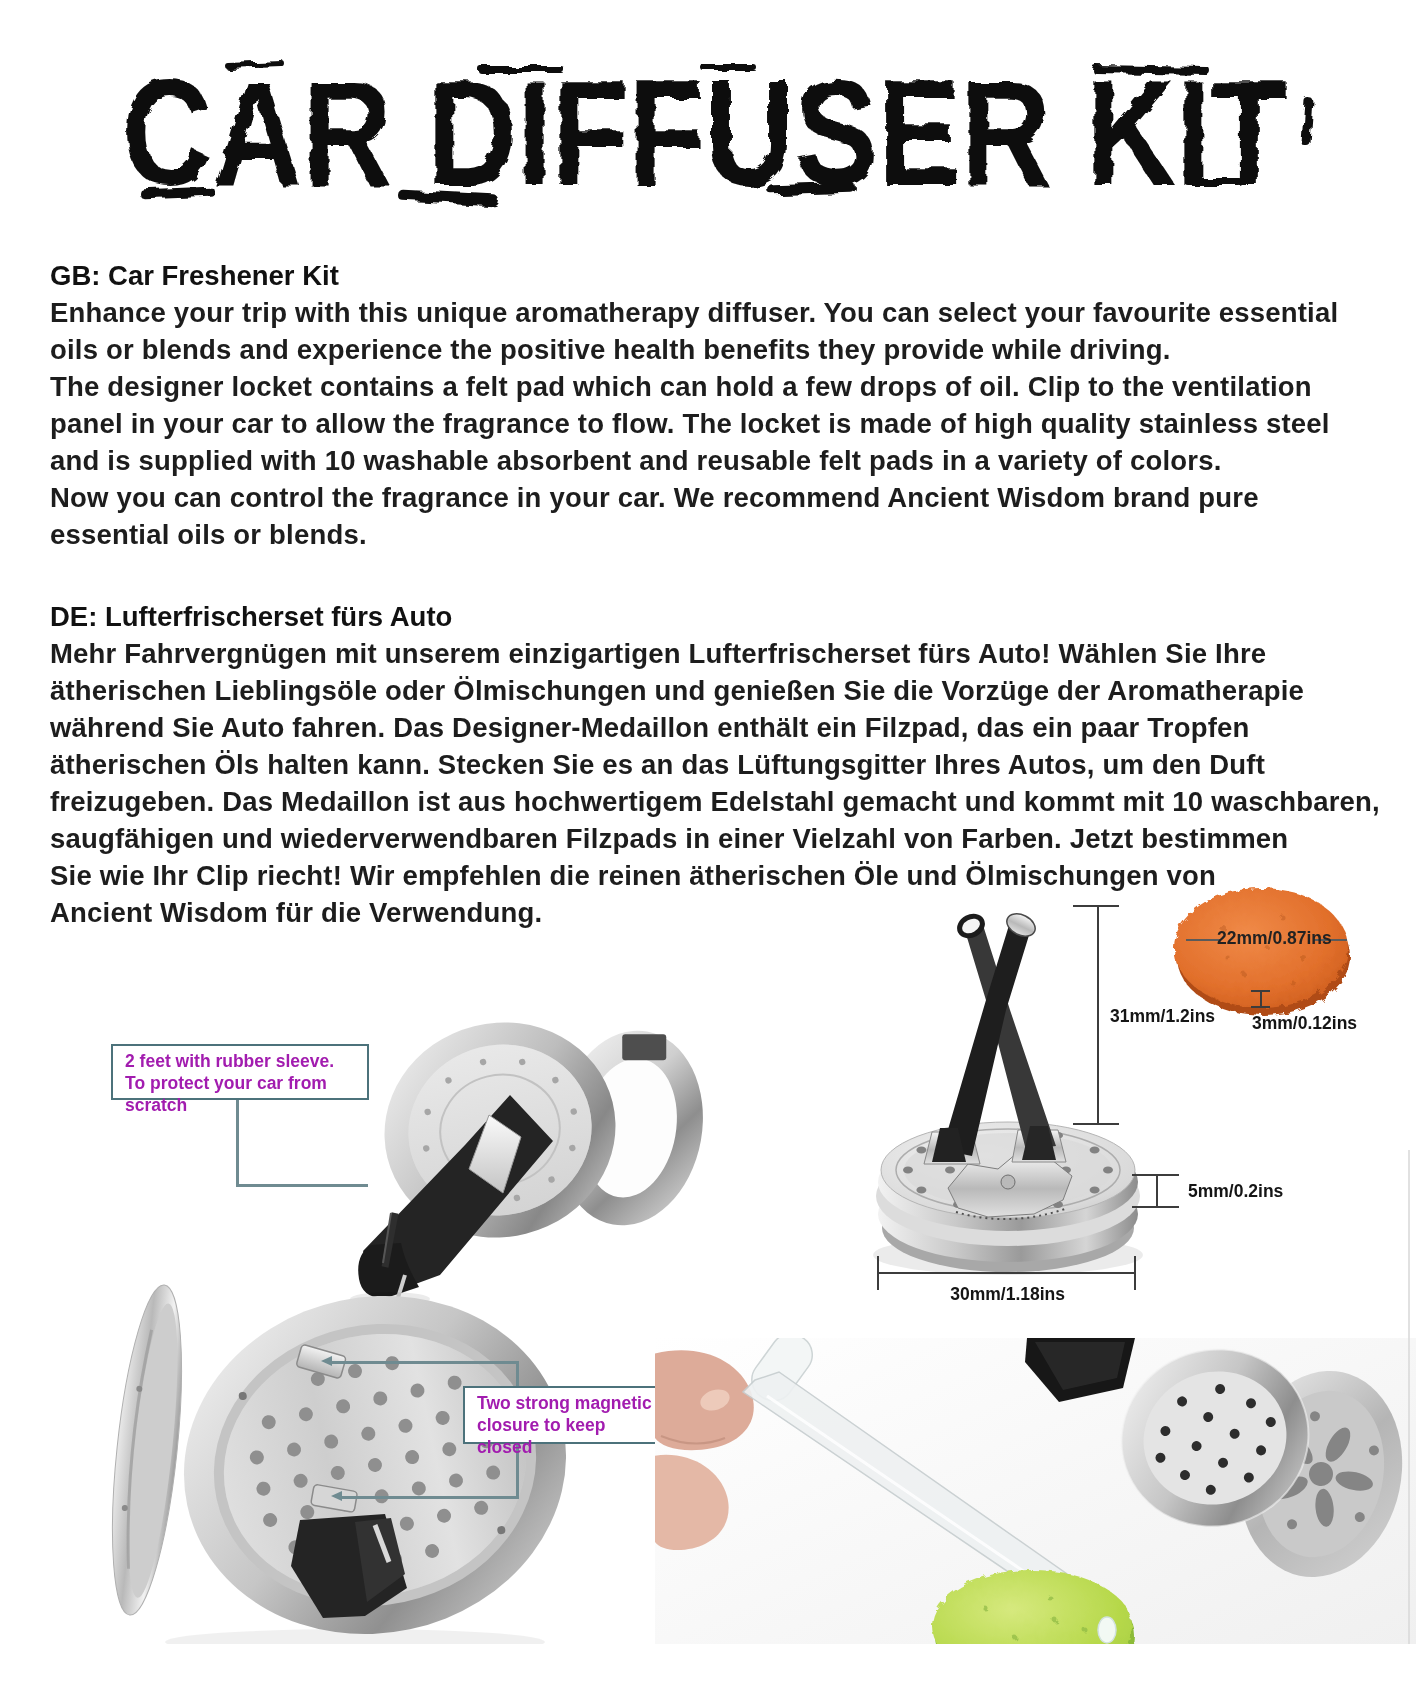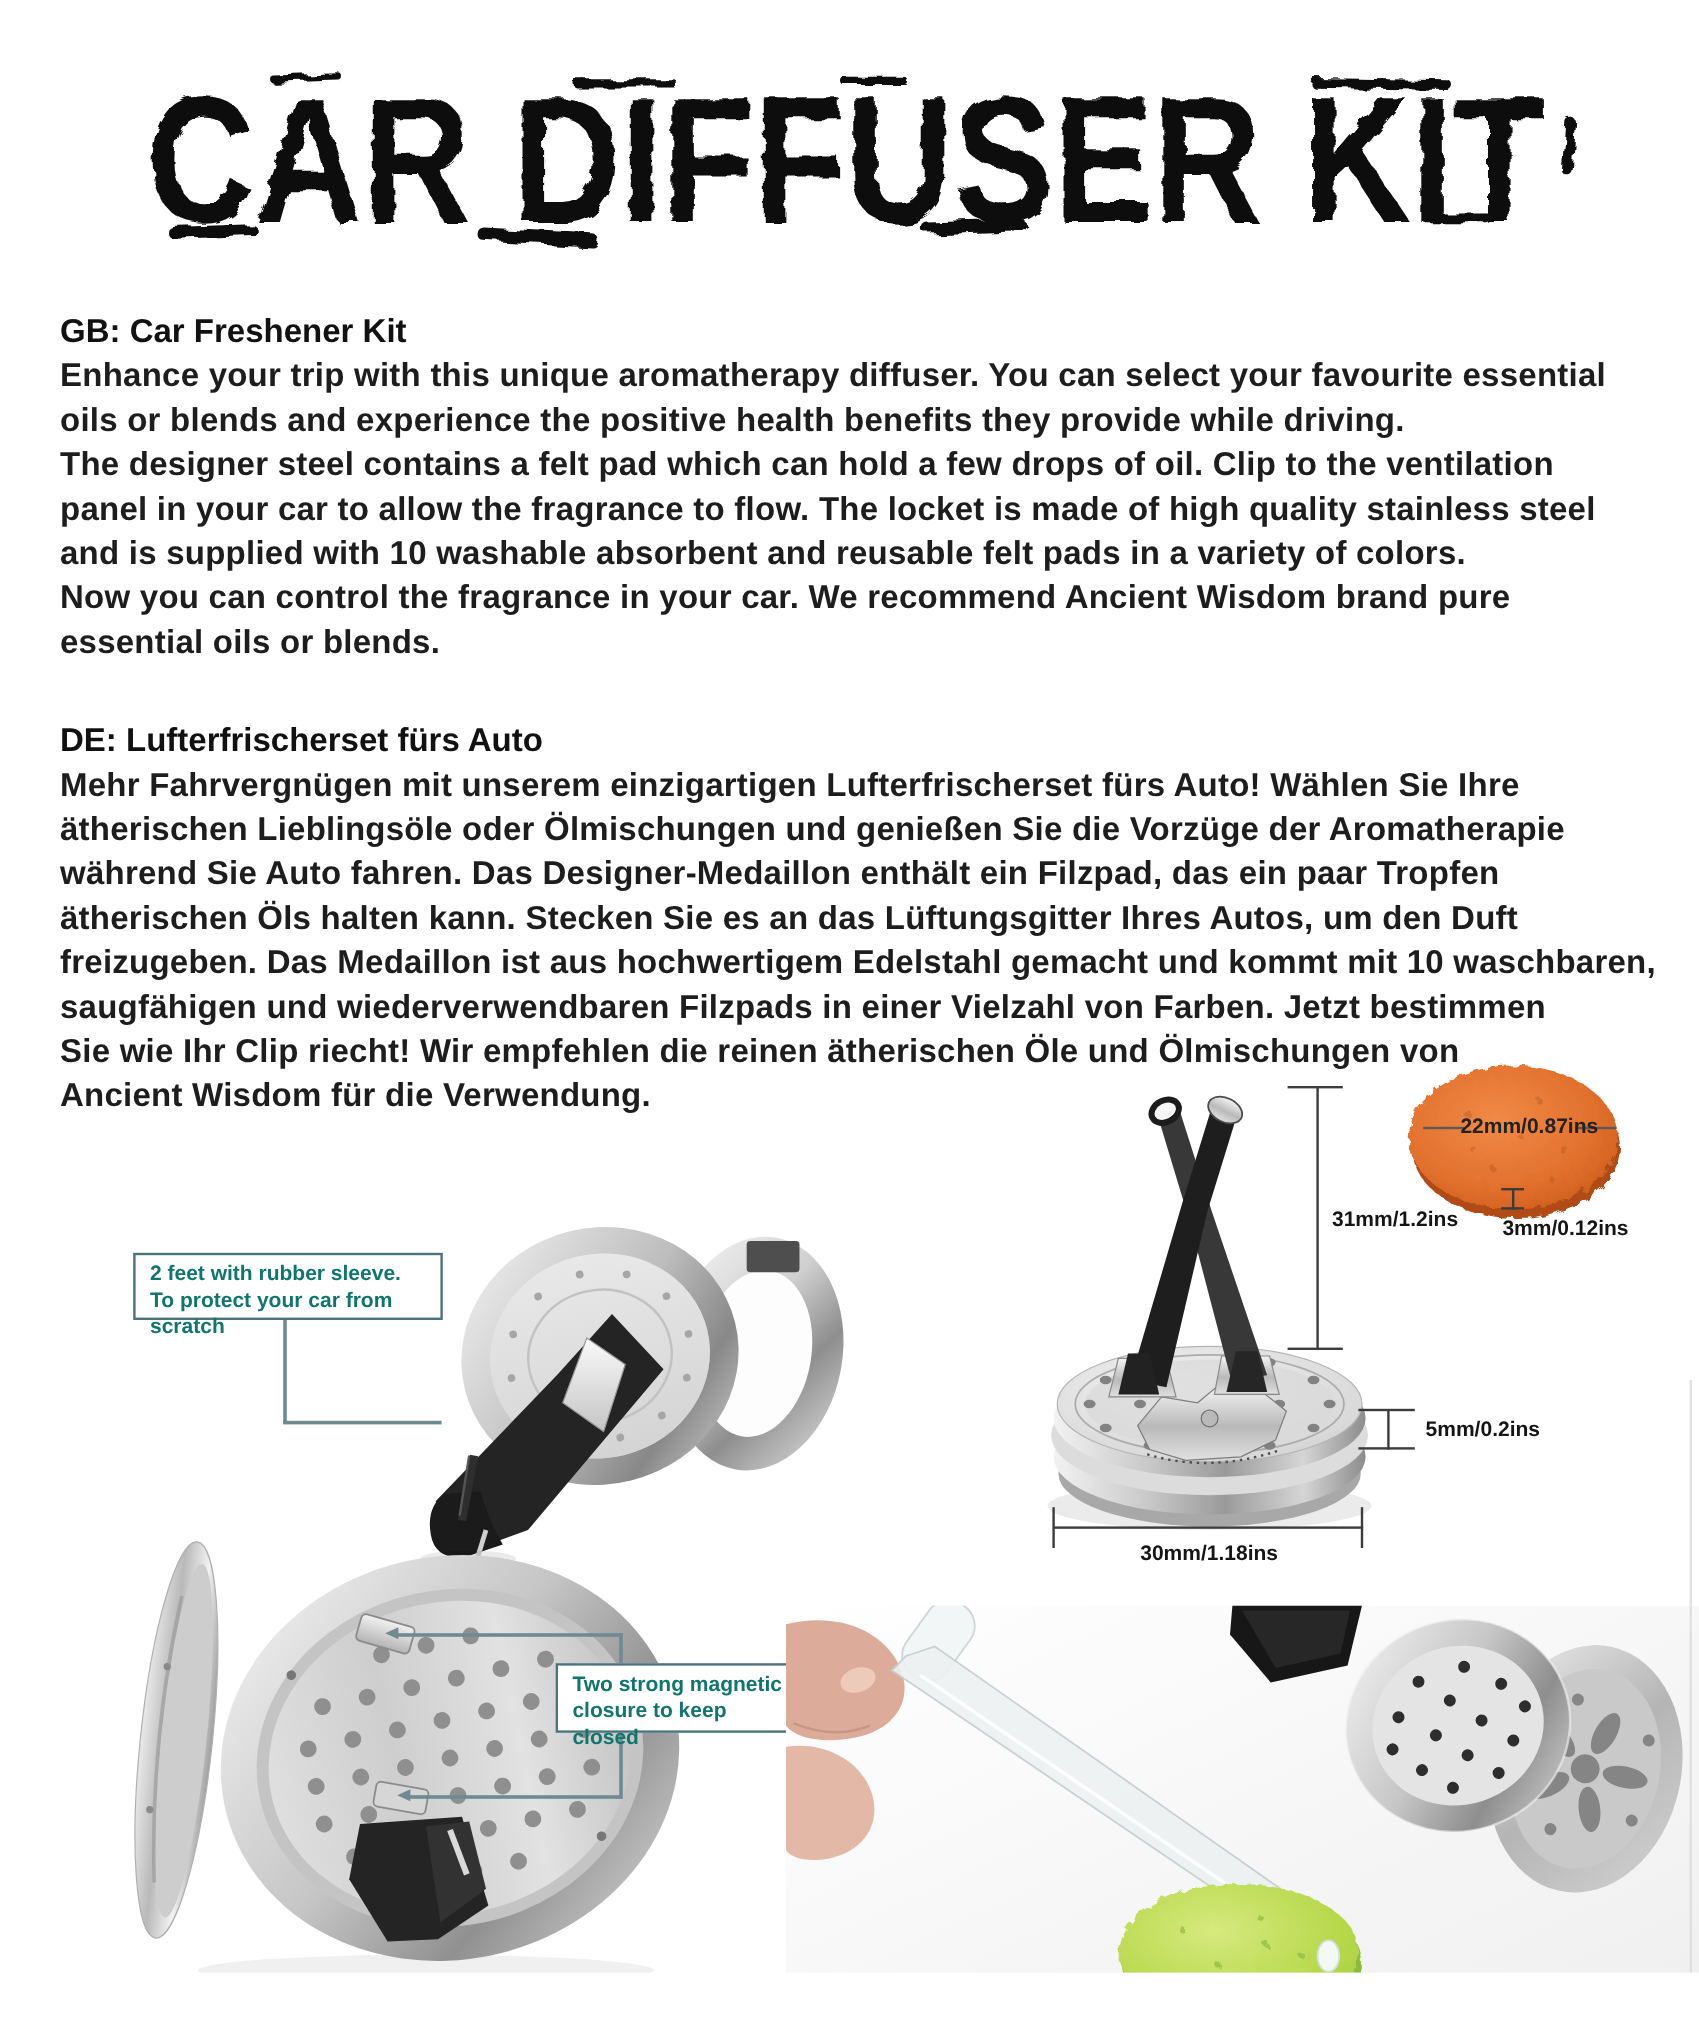--- a/index.html
+++ b/index.html
@@ -6,21 +6,21 @@
   #page{position:relative;width:1416px;height:1644px;background:#ffffff;overflow:hidden;
         font-family:"Liberation Sans",sans-serif;}
   .abs{position:absolute;}
   .text-block{position:absolute;left:50px;}
   .heading{font-size:27.5px;font-weight:bold;color:#111;height:37px;white-space:nowrap;}
   .bline{font-size:27.5px;color:#1d1d1d;height:37px;white-space:nowrap;letter-spacing:0.2px;font-weight:bold;}
   .dim-label{position:absolute;font-size:17.5px;font-weight:bold;color:#151515;white-space:nowrap;}
   .dim-line{position:absolute;background:#3c3c3c;}
   .thin-line{position:absolute;background:#5a5a5a;}
   .callout-box{position:absolute;background:#ffffff;border:2.5px solid #4c727b;box-sizing:border-box;
-               color:#0f766e;font-weight:bold;font-size:17.5px;line-height:22px;padding:4px 0 12px 12px;}
+               color:#a21caf;font-weight:bold;font-size:17.5px;line-height:22px;padding:4px 0 12px 12px;}
   .conn{position:absolute;background:#6f8b91;}
   .arrow-left{position:absolute;width:0;height:0;border-top:5.5px solid transparent;
               border-bottom:5.5px solid transparent;border-right:11px solid #6f8b91;}
   .bottom-bar{position:absolute;left:0;top:1688px;width:1416px;height:10px;background:#262626;}
   svg{display:block;}
 </style>
 </head>
 <body>
 
 <div id="page">
@@ -43,21 +43,21 @@
       <rect x="768" y="144" width="88" height="10" rx="5" transform="rotate(-2 812 149)"></rect>
       <rect x="1185" y="138" width="58" height="8" rx="4"></rect>
       <rect x="1303" y="58" width="9" height="48" rx="4" transform="rotate(4 1307 82)"></rect>
     </g>
   </svg>
 
   <div class="text-block" style="top:260px">
     <div class="heading">GB: Car Freshener Kit</div>
     <div class="bline">Enhance your trip with this unique aromatherapy diffuser. You can select your favourite essential</div>
     <div class="bline">oils or blends and experience the positive health benefits they provide while driving.</div>
-    <div class="bline">The designer steel contains a felt pad which can hold a few drops of oil. Clip to the ventilation</div>
+    <div class="bline">The designer locket contains a felt pad which can hold a few drops of oil. Clip to the ventilation</div>
     <div class="bline">panel in your car to allow the fragrance to flow. The locket is made of high quality stainless steel</div>
     <div class="bline">and is supplied with 10 washable absorbent and reusable felt pads in a variety of colors.</div>
     <div class="bline">Now you can control the fragrance in your car. We recommend Ancient Wisdom brand pure</div>
     <div class="bline">essential oils or blends.</div>
   </div>
 
   <div class="text-block" style="top:601px">
     <div class="heading">DE: Lufterfrischerset fürs Auto</div>
     <div class="bline">Mehr Fahrvergnügen mit unserem einzigartigen Lufterfrischerset fürs Auto! Wählen Sie Ihre</div>
     <div class="bline">ätherischen Lieblingsöle oder Ölmischungen und genießen Sie die Vorzüge der Aromatherapie</div>

